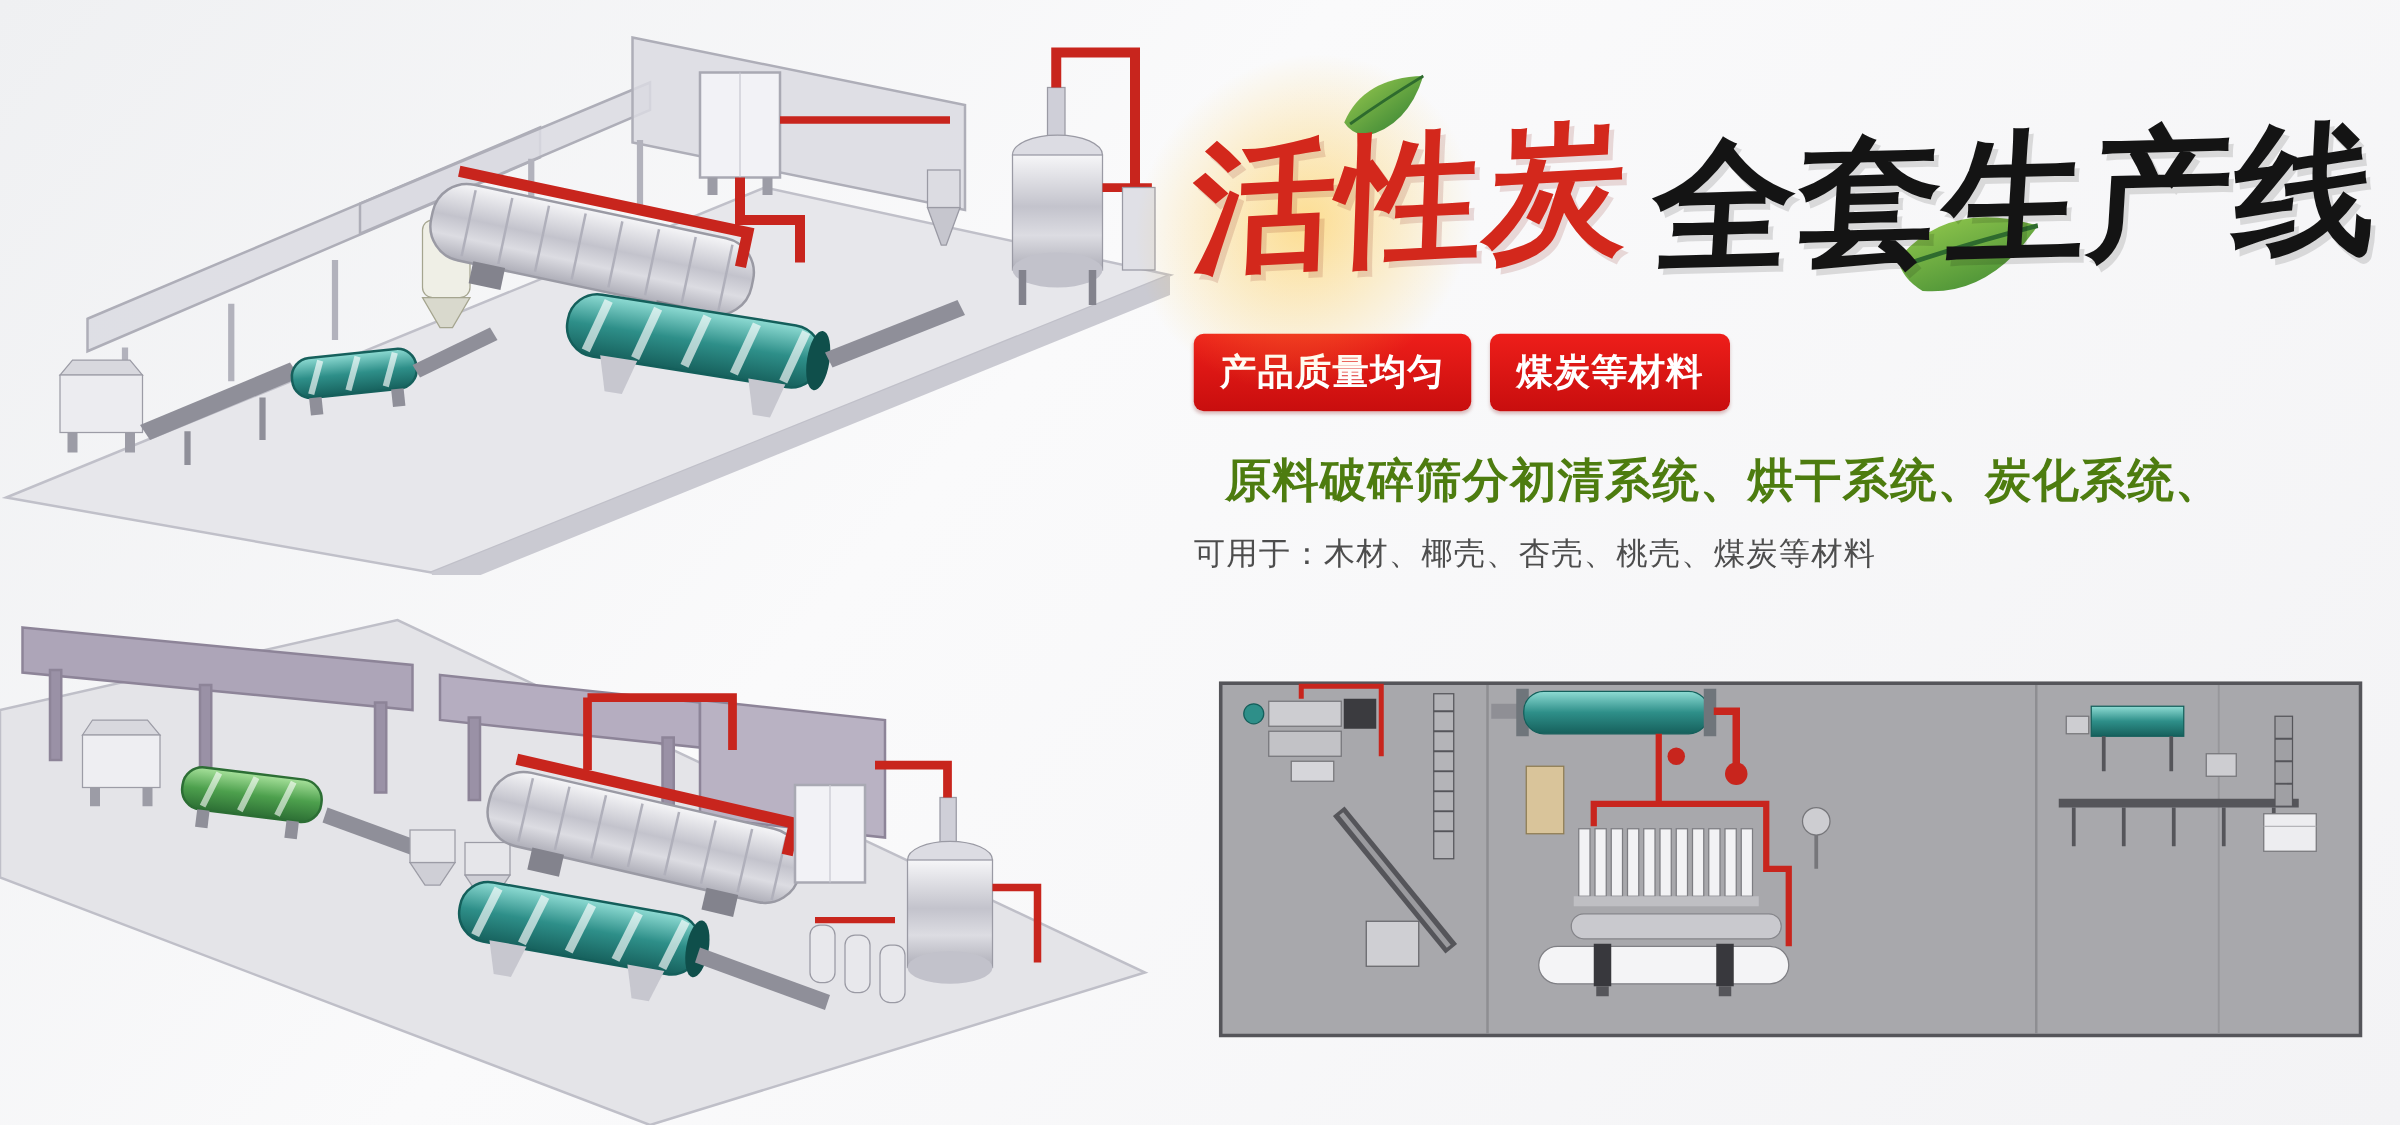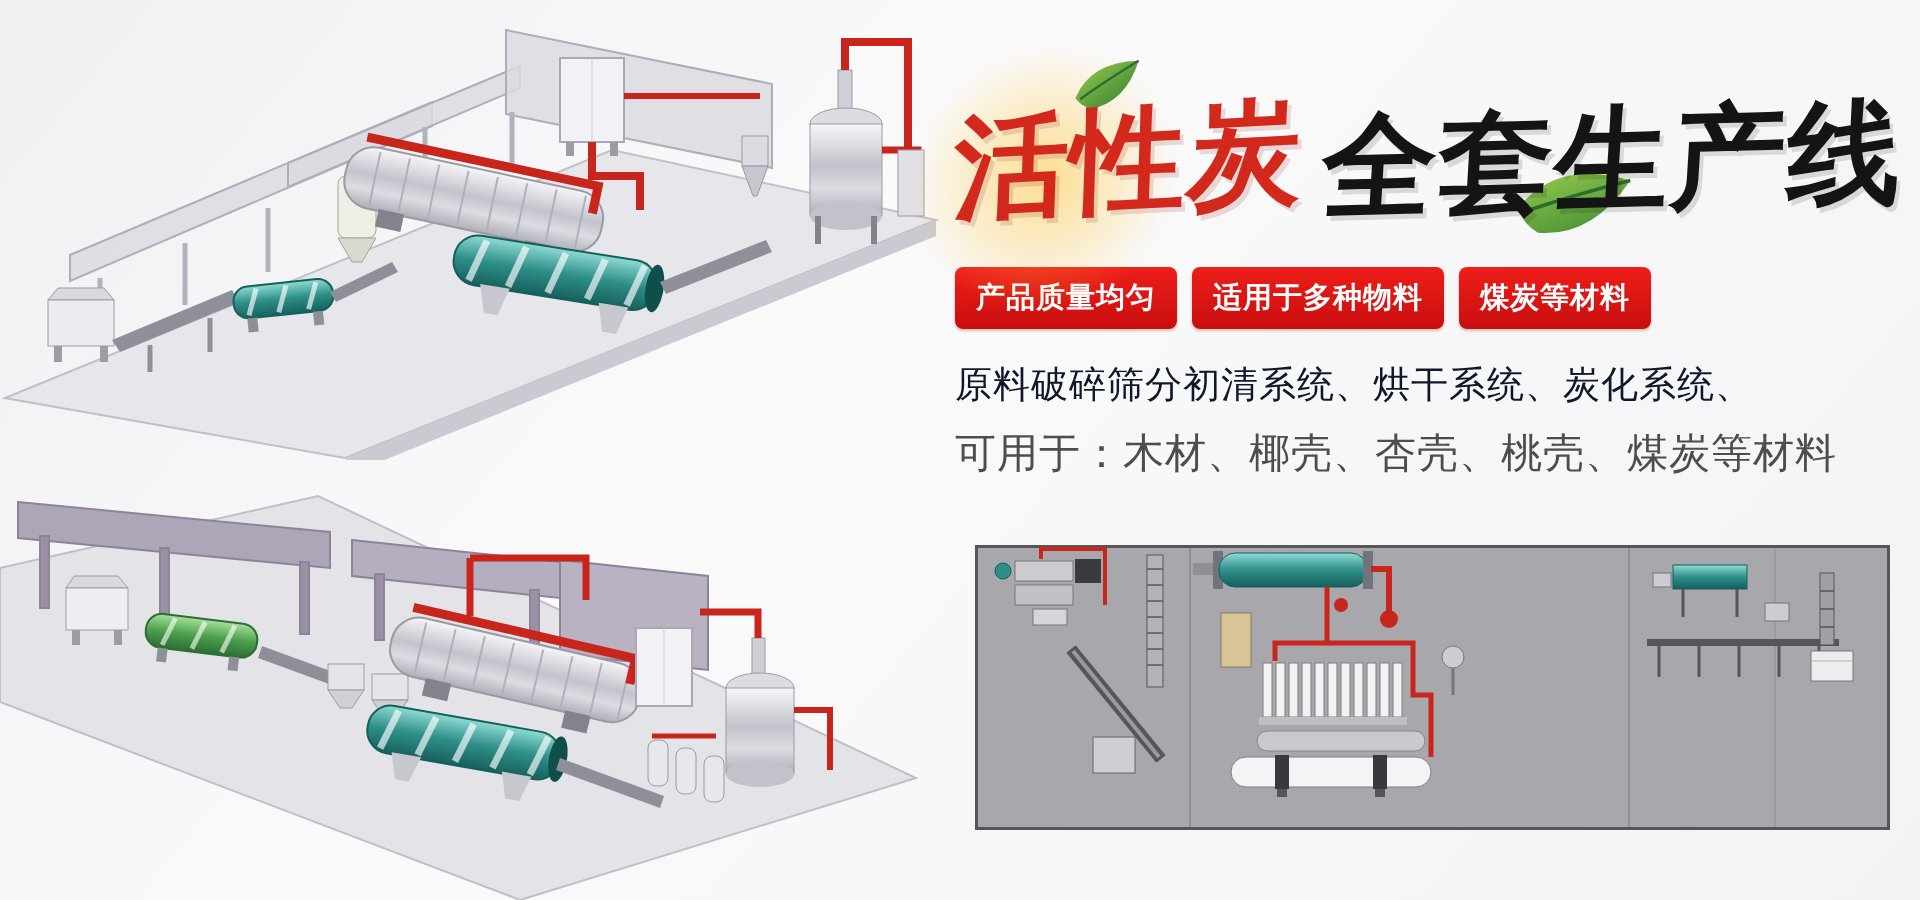--- a/index.html
+++ b/index.html
@@ -17,22 +17,22 @@
   .t-red{display:inline-block;color:#d3281c;margin-right:20px;transform:rotate(-3deg);text-shadow:4px 5px 0 rgba(130,12,6,.14);}
   .t-black{display:inline-block;color:#141414;transform:rotate(-1.5deg);text-shadow:4px 5px 0 rgba(0,0,0,.12);}
   .glow{position:absolute;left:-50px;top:-60px;width:280px;height:280px;border-radius:50%;z-index:-1;
     background:radial-gradient(circle,rgba(255,198,60,.55) 0%,rgba(255,198,60,0) 68%);}
   .leaf-1{position:absolute;left:108px;top:-42px;z-index:-1;}
   .leaf-2{position:absolute;left:560px;top:58px;z-index:-1;}
   .badges{display:flex;gap:15px;margin-top:46px;}
   .badge{background:linear-gradient(180deg,#ee1e1a 0%,#c80e0e 100%);color:#ffffff;
     font-size:29px;font-weight:bold;padding:11px 21px;border-radius:8px;letter-spacing:1px;
     box-shadow:0 2px 3px rgba(120,0,0,.25);}
-  .desc{margin-top:32px;font-size:37px;font-weight:normal;color:#0f172a;line-height:1.32;letter-spacing:1px;}
-  .materials{margin-top:16px;font-size:41px;color:#4d4d4d;letter-spacing:1px;}
+  .desc{margin-top:32px;font-size:37px;font-weight:bold;color:#4d7c0f;line-height:1.32;letter-spacing:1px;margin-left:25px;}
+  .materials{margin-top:16px;font-size:25px;color:#4d4d4d;letter-spacing:1px;}
   svg{display:block;}
 </style>
 </head>
 <body>
 
 <div class="banner">
 
   <div class="scene-top">
     <svg viewBox="0 0 940 460" width="940" height="460">
       <defs>
@@ -277,21 +277,20 @@
             </linearGradient>
           </defs>
         <path d="M10,70 Q30,10 110,8 Q95,75 40,88 Q20,84 10,70 Z" fill="url(#lg2)" transform="rotate(18 60 50)"></path>
         <path d="M110,8 Q60,40 18,72" stroke="#2e6b2e" stroke-width="4" fill="none" transform="rotate(18 60 50)"></path>
       </svg>
       <span class="t-red">活性炭</span><span class="t-black">全套生产线</span>
     </div>
 
     <div class="badges">
       <span class="badge">产品质量均匀</span>
-      <span class="badge">适用于多种物料</span>
       <span class="badge">煤炭等材料</span>
     </div>
 
     <div class="desc">
       <div>原料破碎筛分初清系统、烘干系统、炭化系统、</div>
     </div>
 
     <div class="materials">可用于：木材、椰壳、杏壳、桃壳、煤炭等材料</div>
   </div>
 

